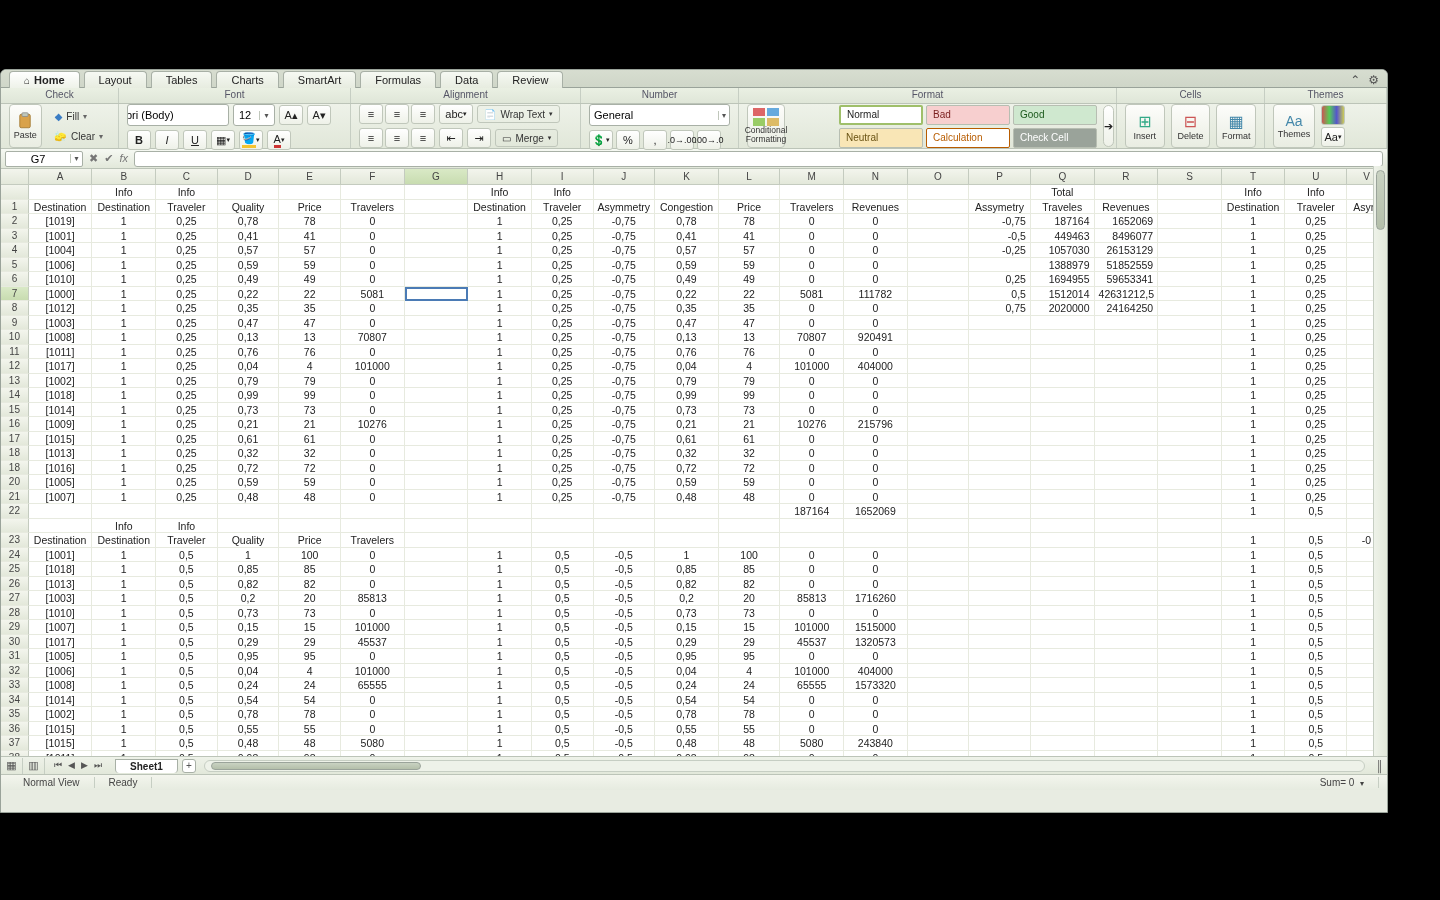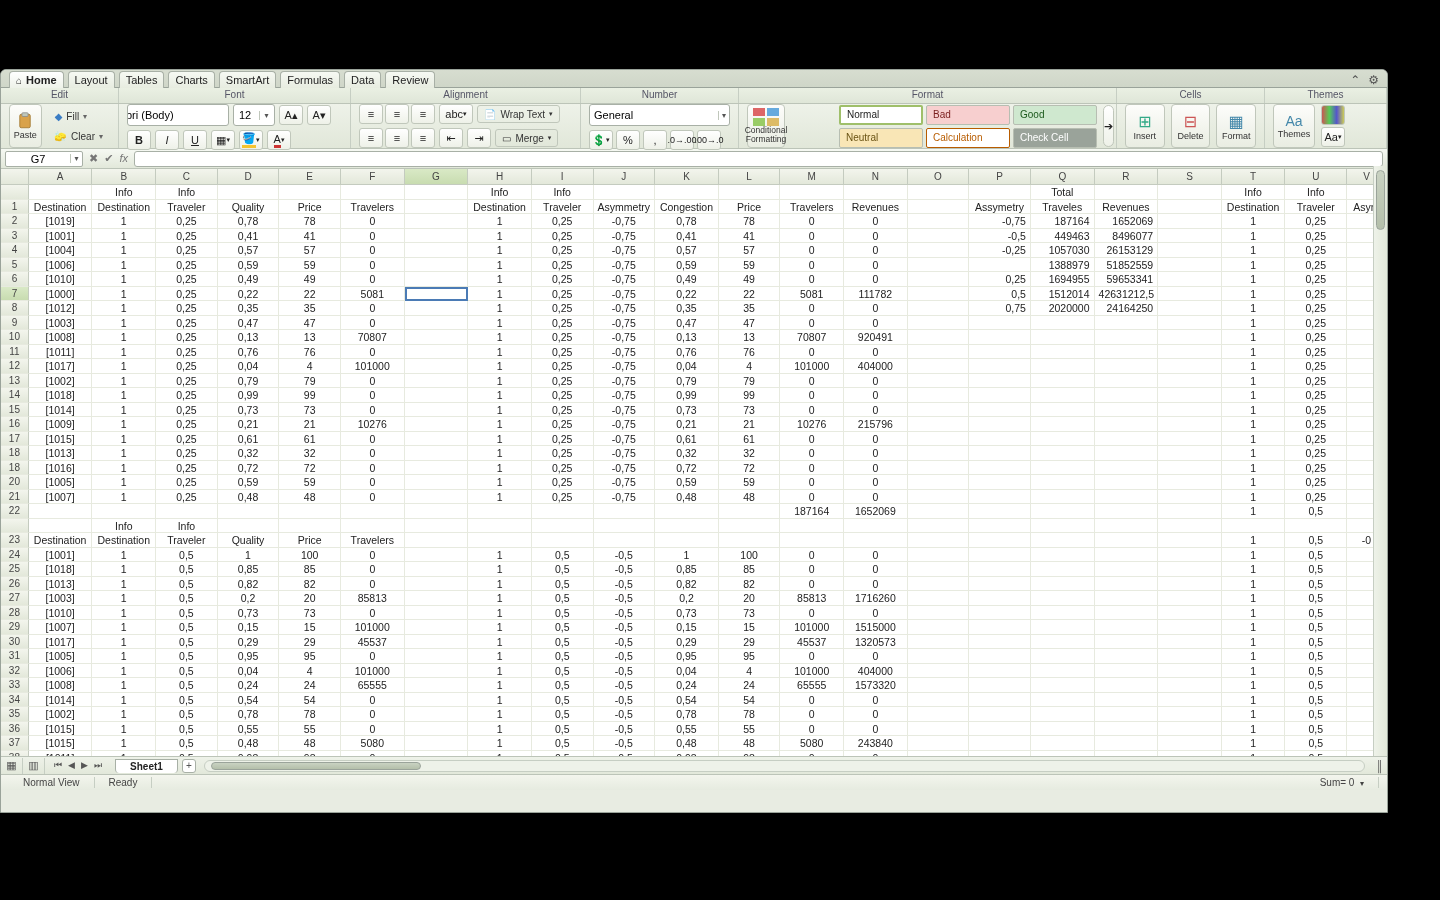--- a/index.html
+++ b/index.html
@@ -1,19 +1,19 @@
 <!DOCTYPE html>
 <html><head>
 <meta charset="utf-8">
 <style>
   * { box-sizing: border-box; margin: 0; padding: 0; }
   html, body { width: 1440px; height: 900px; font-family: "Lucida Grande", "Helvetica Neue", Arial, sans-serif; font-size: 11px; background:#000; color:#222; }
   .app { position:absolute; left:0; top:69px; width:1388px; height:744px; background:#e8ece2; border:1px solid #9aa39a; border-radius:6px 6px 0 0; overflow:hidden; }
   .tabs { display:flex; align-items:flex-end; height:18px; padding:0 8px; background:linear-gradient(#d7ddd0,#cfd6c8); border-bottom:1px solid #9aa39a; }
-  .tab { padding:2px 6px; margin-right:4px; background:linear-gradient(#f6f9f3,#e7ece0); border:1px solid #a8b0a6; border-bottom:none; border-radius:4px 4px 0 0; font-size:11px; color:#222; cursor:pointer; position:relative; top:1px;}
+  .tab { padding:2px 14px; margin-right:4px; background:linear-gradient(#f6f9f3,#e7ece0); border:1px solid #a8b0a6; border-bottom:none; border-radius:4px 4px 0 0; font-size:11px; color:#222; cursor:pointer; position:relative; top:1px;}
   .tab.active { background:linear-gradient(#ffffff,#eef2e9); font-weight:600; }
   .tab .home-ic{font-size:10px;margin-right:4px;}
   .collapse-ctrl{margin-left:auto; display:flex; gap:8px; color:#555; font-size:12px;}
   .groups { display:flex; height:16px; background:linear-gradient(#eaf0e3,#dfe6d8); border-bottom:1px solid #bcc4b8;}
   .grp { flex:0 0 auto; text-align:center; font-size:10px; color:#556; padding-top:1px; border-right:1px solid #c6cec3;}
   .ribbon { display:flex; height:45px; background:linear-gradient(#eef2e9,#e1e7d9); border-bottom:1px solid #bcc4b8;}
   .panel { display:flex; align-items:center; gap:6px; padding:0 8px; border-right:1px solid #c6cec3;}
   .bigbtn{display:flex;flex-direction:column;align-items:center;justify-content:center;width:42px;height:44px;border:1px solid #c0c7bb;border-radius:4px;background:linear-gradient(#fdfdfb,#e9ede2);font-size:9px;color:#333;cursor:pointer;}
   .bigbtn svg,.bigbtn .ic{height:18px;}
   .smallrow{display:flex;flex-direction:column;gap:2px;}
@@ -85,21 +85,21 @@
       <div class="tab">Formulas</div>
       <div class="tab">Data</div>
       <div class="tab">Review</div>
       <div class="collapse-ctrl">
       <span>⌃</span>
       <span>⚙</span>
     </div>
   </div>
 
   <div class="groups">
-    <div class="grp" style="width:118px">Edit</div>
+    <div class="grp" style="width:118px">Check</div>
     <div class="grp" style="width:232px">Font</div>
     <div class="grp" style="width:230px">Alignment</div>
     <div class="grp" style="width:158px">Number</div>
     <div class="grp" style="width:378px">Format</div>
     <div class="grp" style="width:148px">Cells</div>
     <div class="grp" style="flex:1">Themes</div>
   </div>
 
   <div class="ribbon">
 

